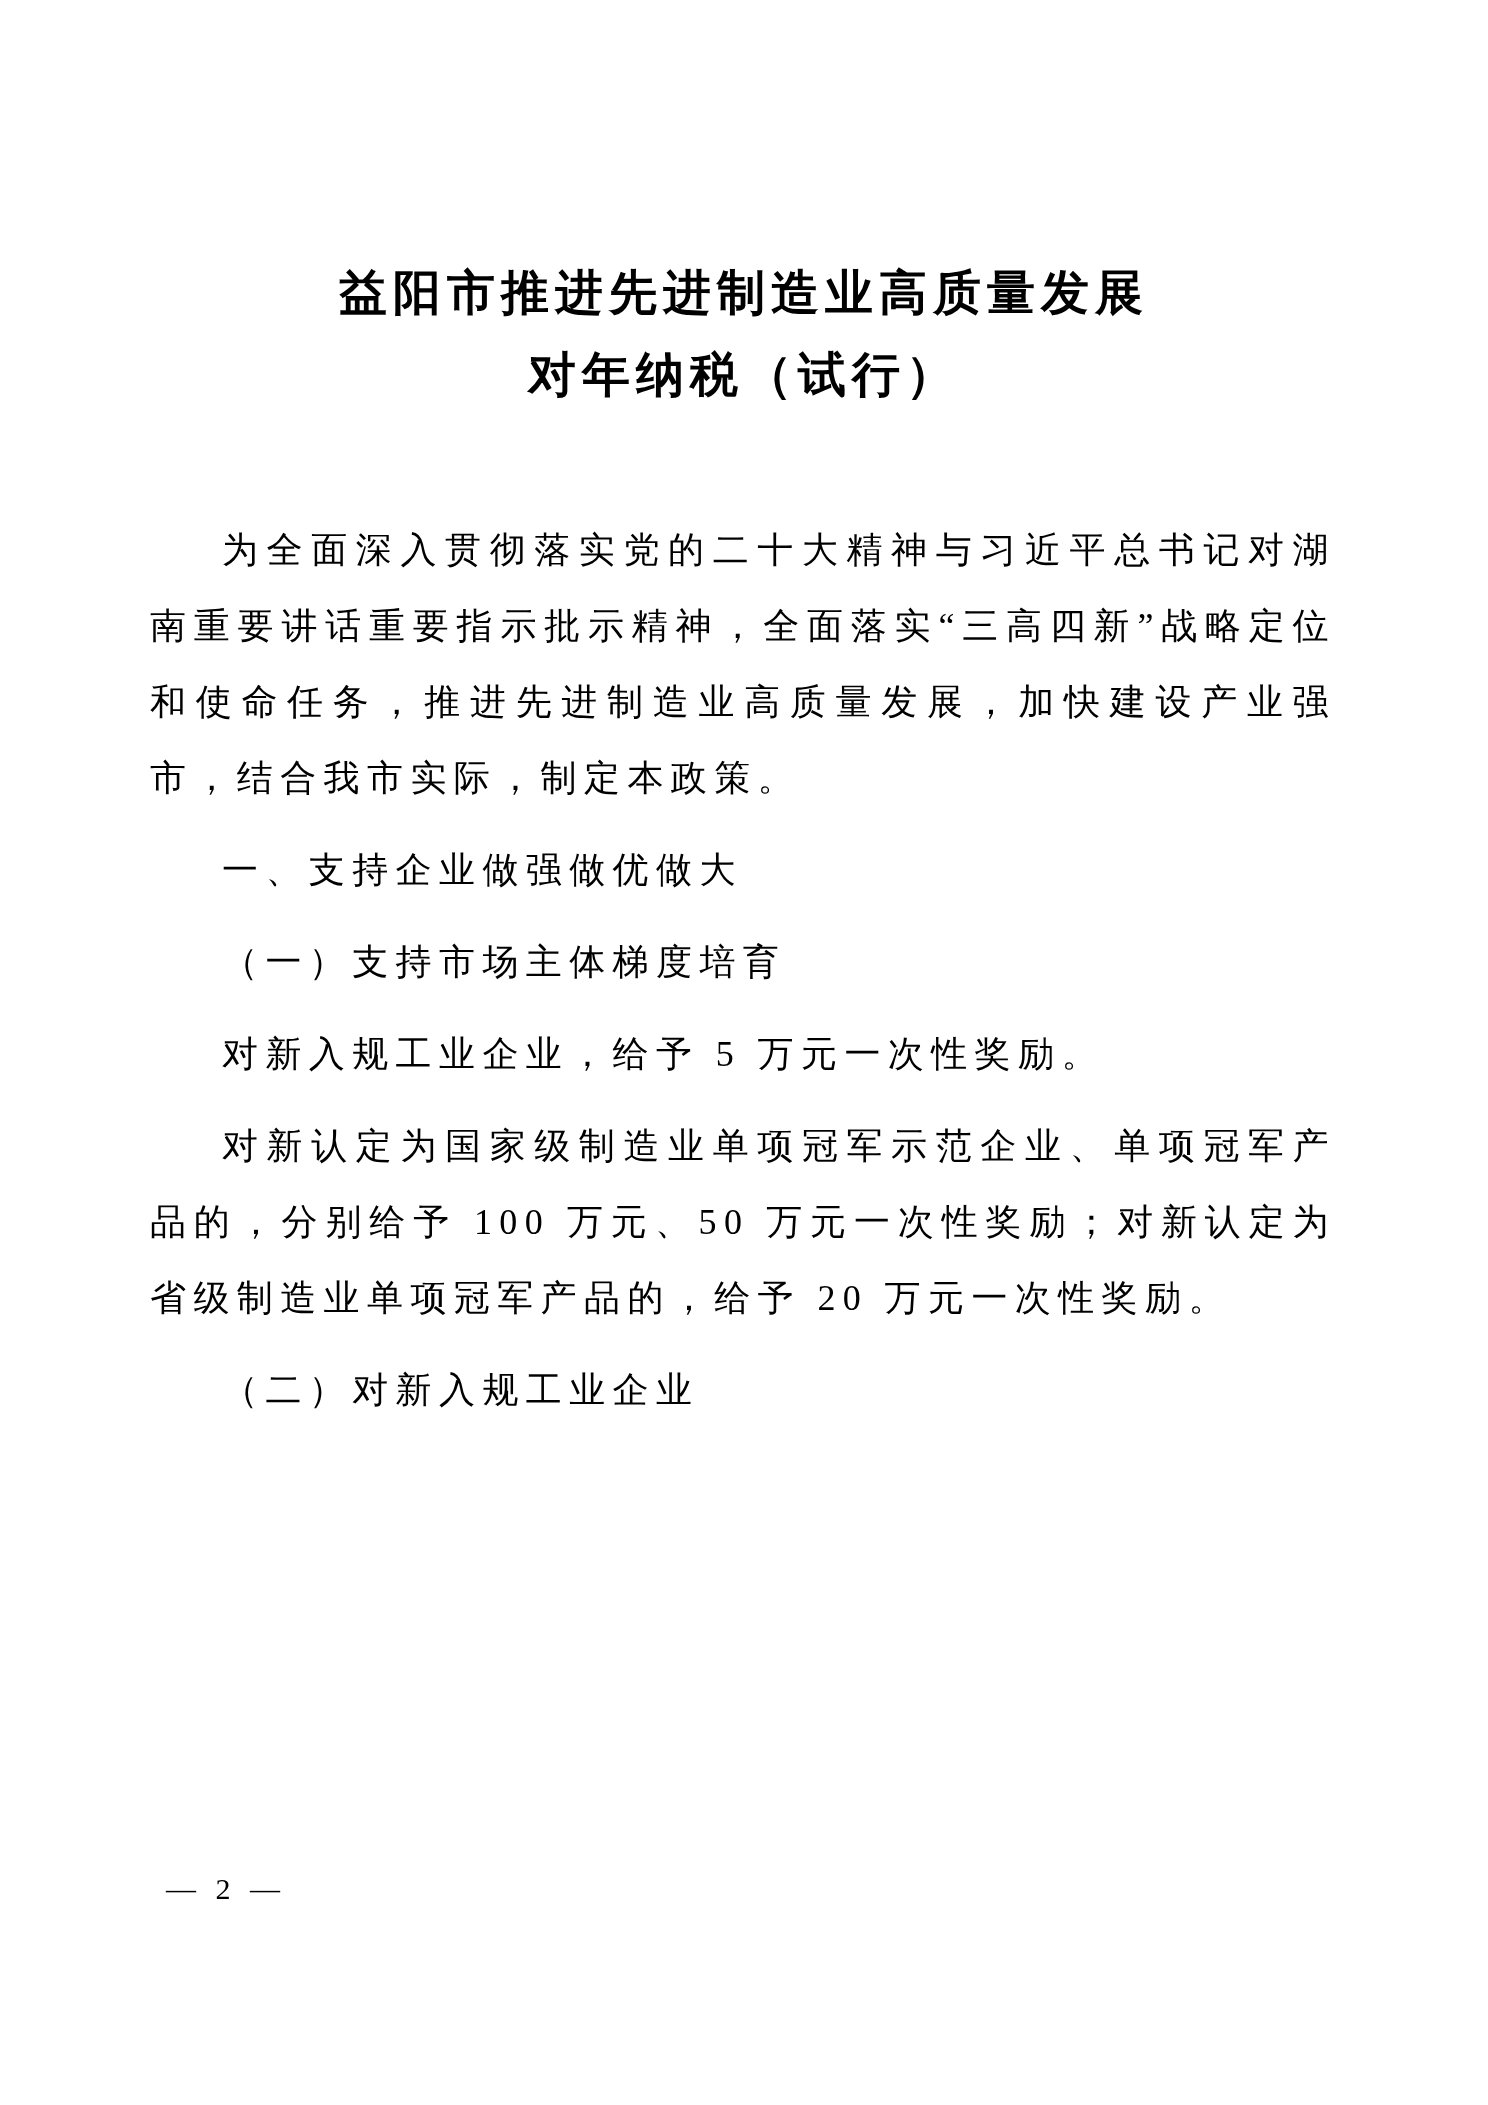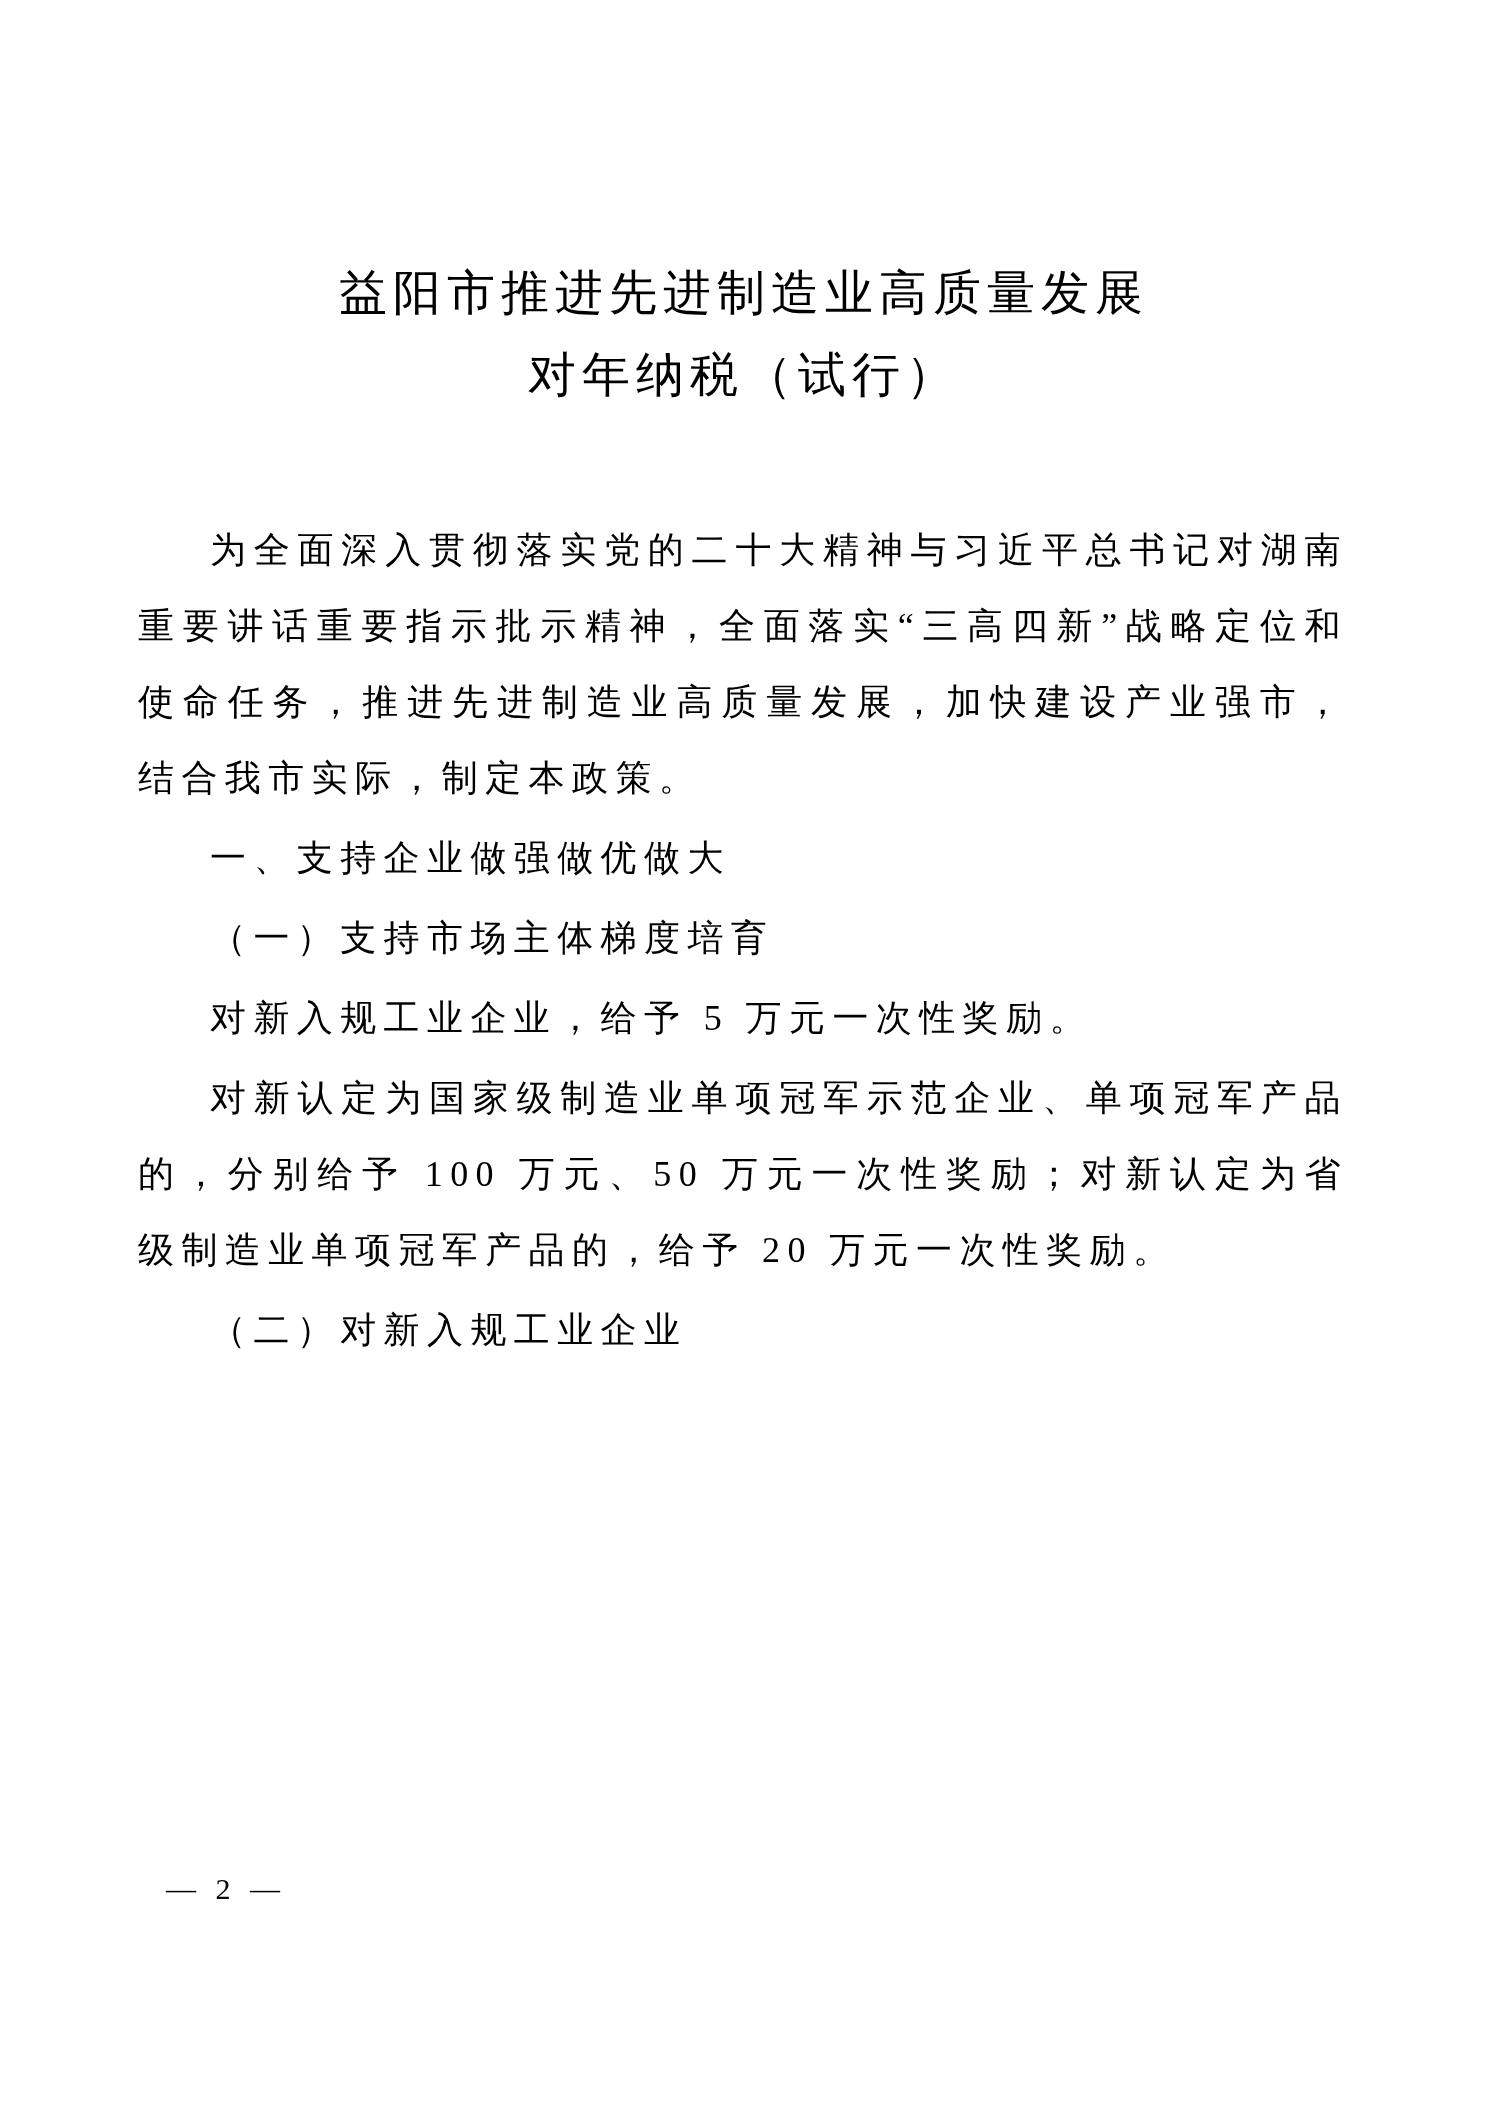--- a/index.html
+++ b/index.html
@@ -10,36 +10,36 @@
     height: 2105px;
     margin: 0 auto;
     background: #ffffff;
     overflow: hidden;
     font-family: "Liberation Serif", "DejaVu Serif", serif;
     color: #000000;
   }
   .doc-title {
     margin-top: 252px;
     text-align: center;
-    font-weight: normal;
+    font-weight: bold;
     font-size: 48px;
     line-height: 82px;
     letter-spacing: 6px;
   }
   .doc-body {
     width: 1218px;
     margin-left: 134px;
     margin-top: 96px;
     font-size: 36px;
     line-height: 76px;
     letter-spacing: 7.4px;
     text-align: justify;
     text-justify: inter-character;
   }
-  .doc-body p { margin: 4px; }
+  .doc-body p { margin: 16px; }
   .para-body    { text-indent: 2em; }
   .para-heading1{ text-indent: 2em; }
   .para-heading2{ text-indent: 2em; }
   .page-footer {
     position: absolute;
     left: 166px;
     top: 1872px;
     font-size: 30px;
     letter-spacing: 6px;
   }

